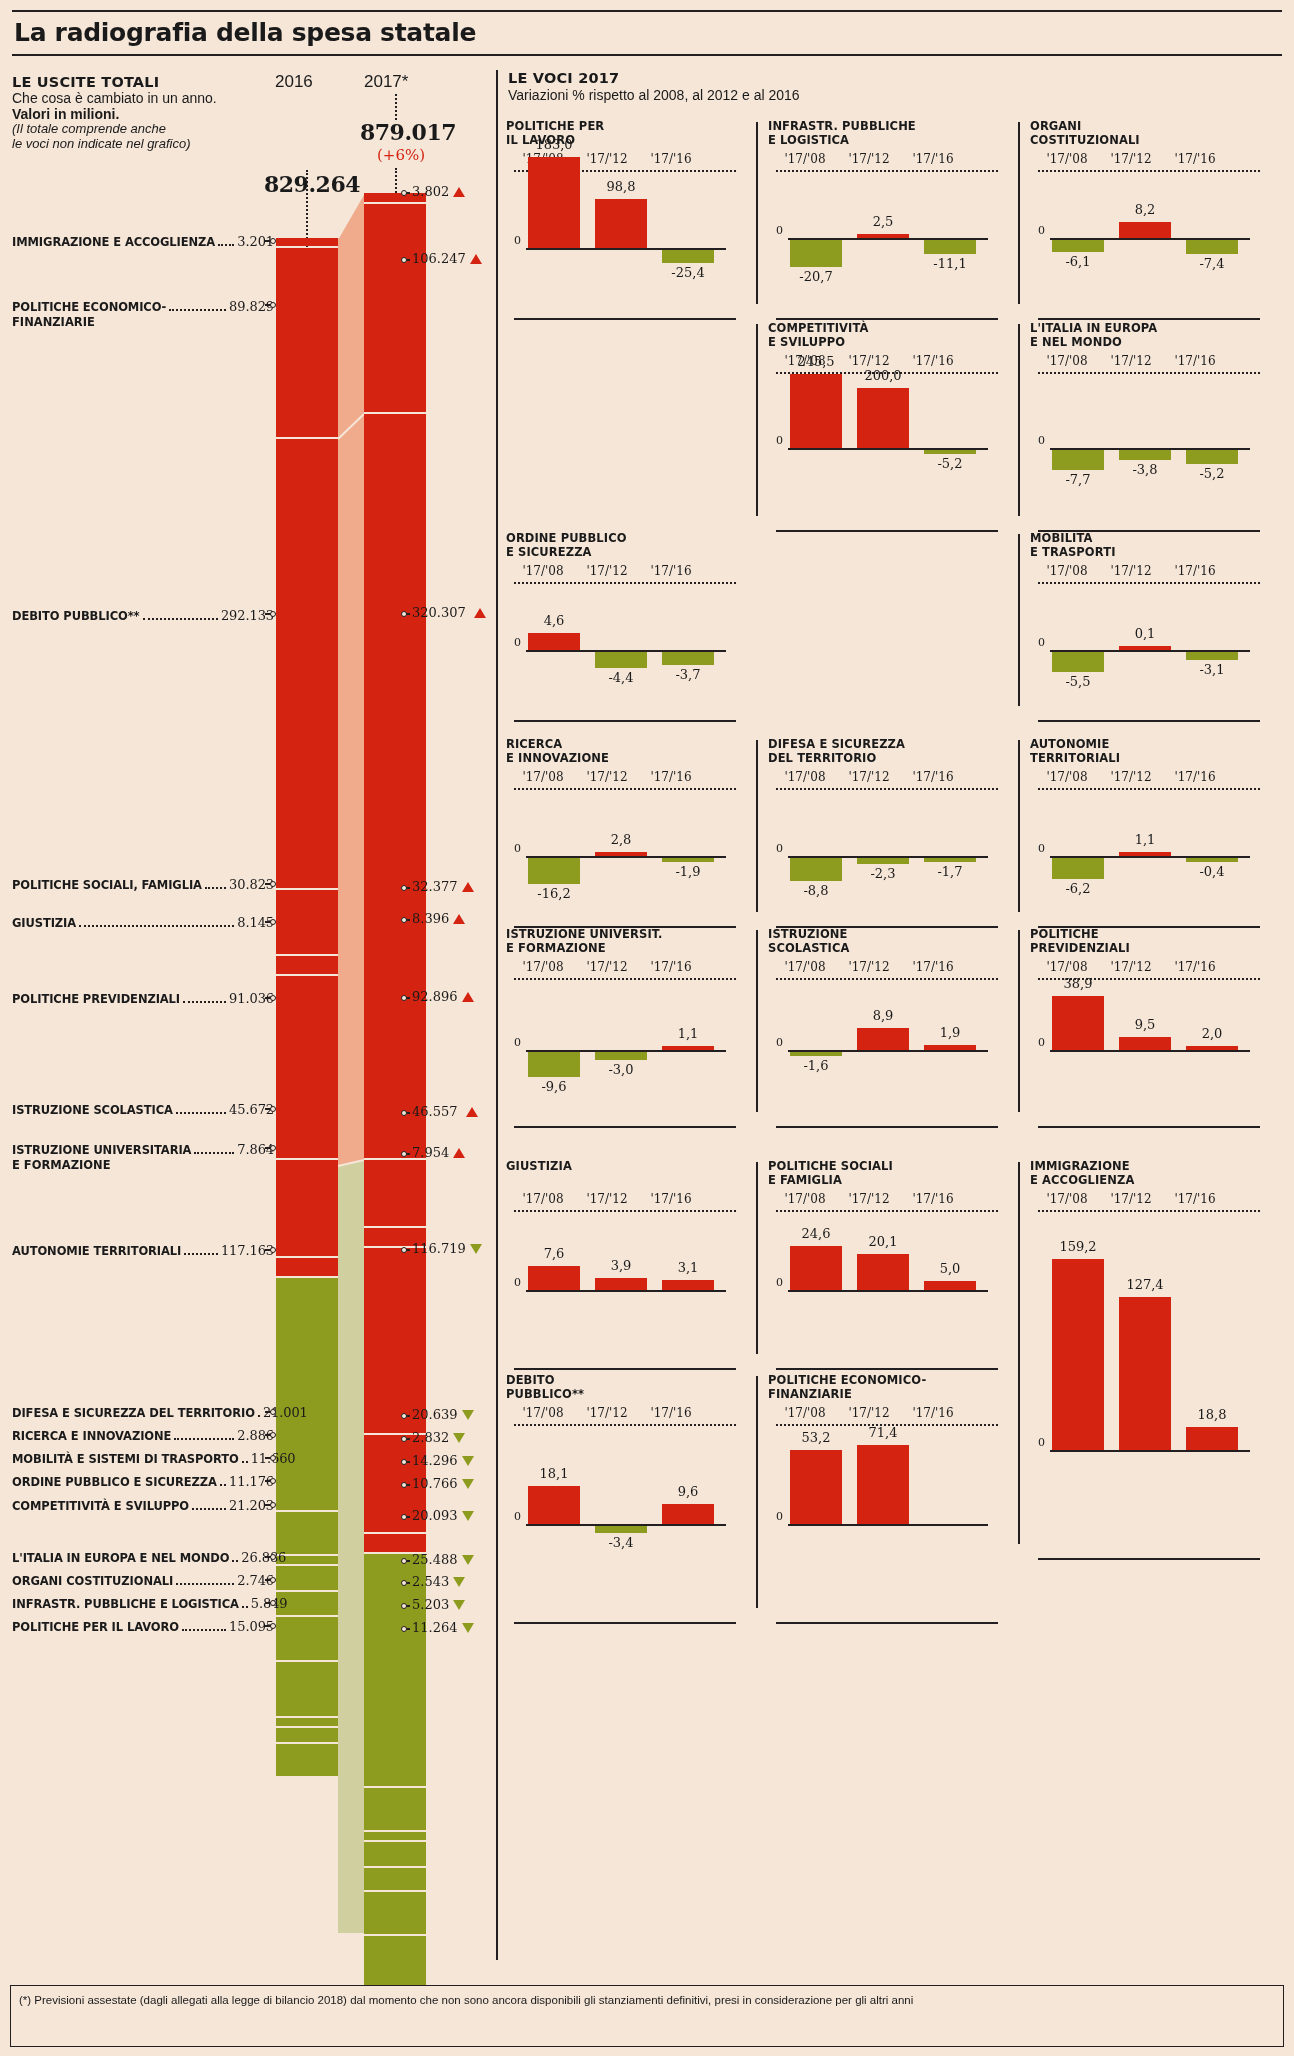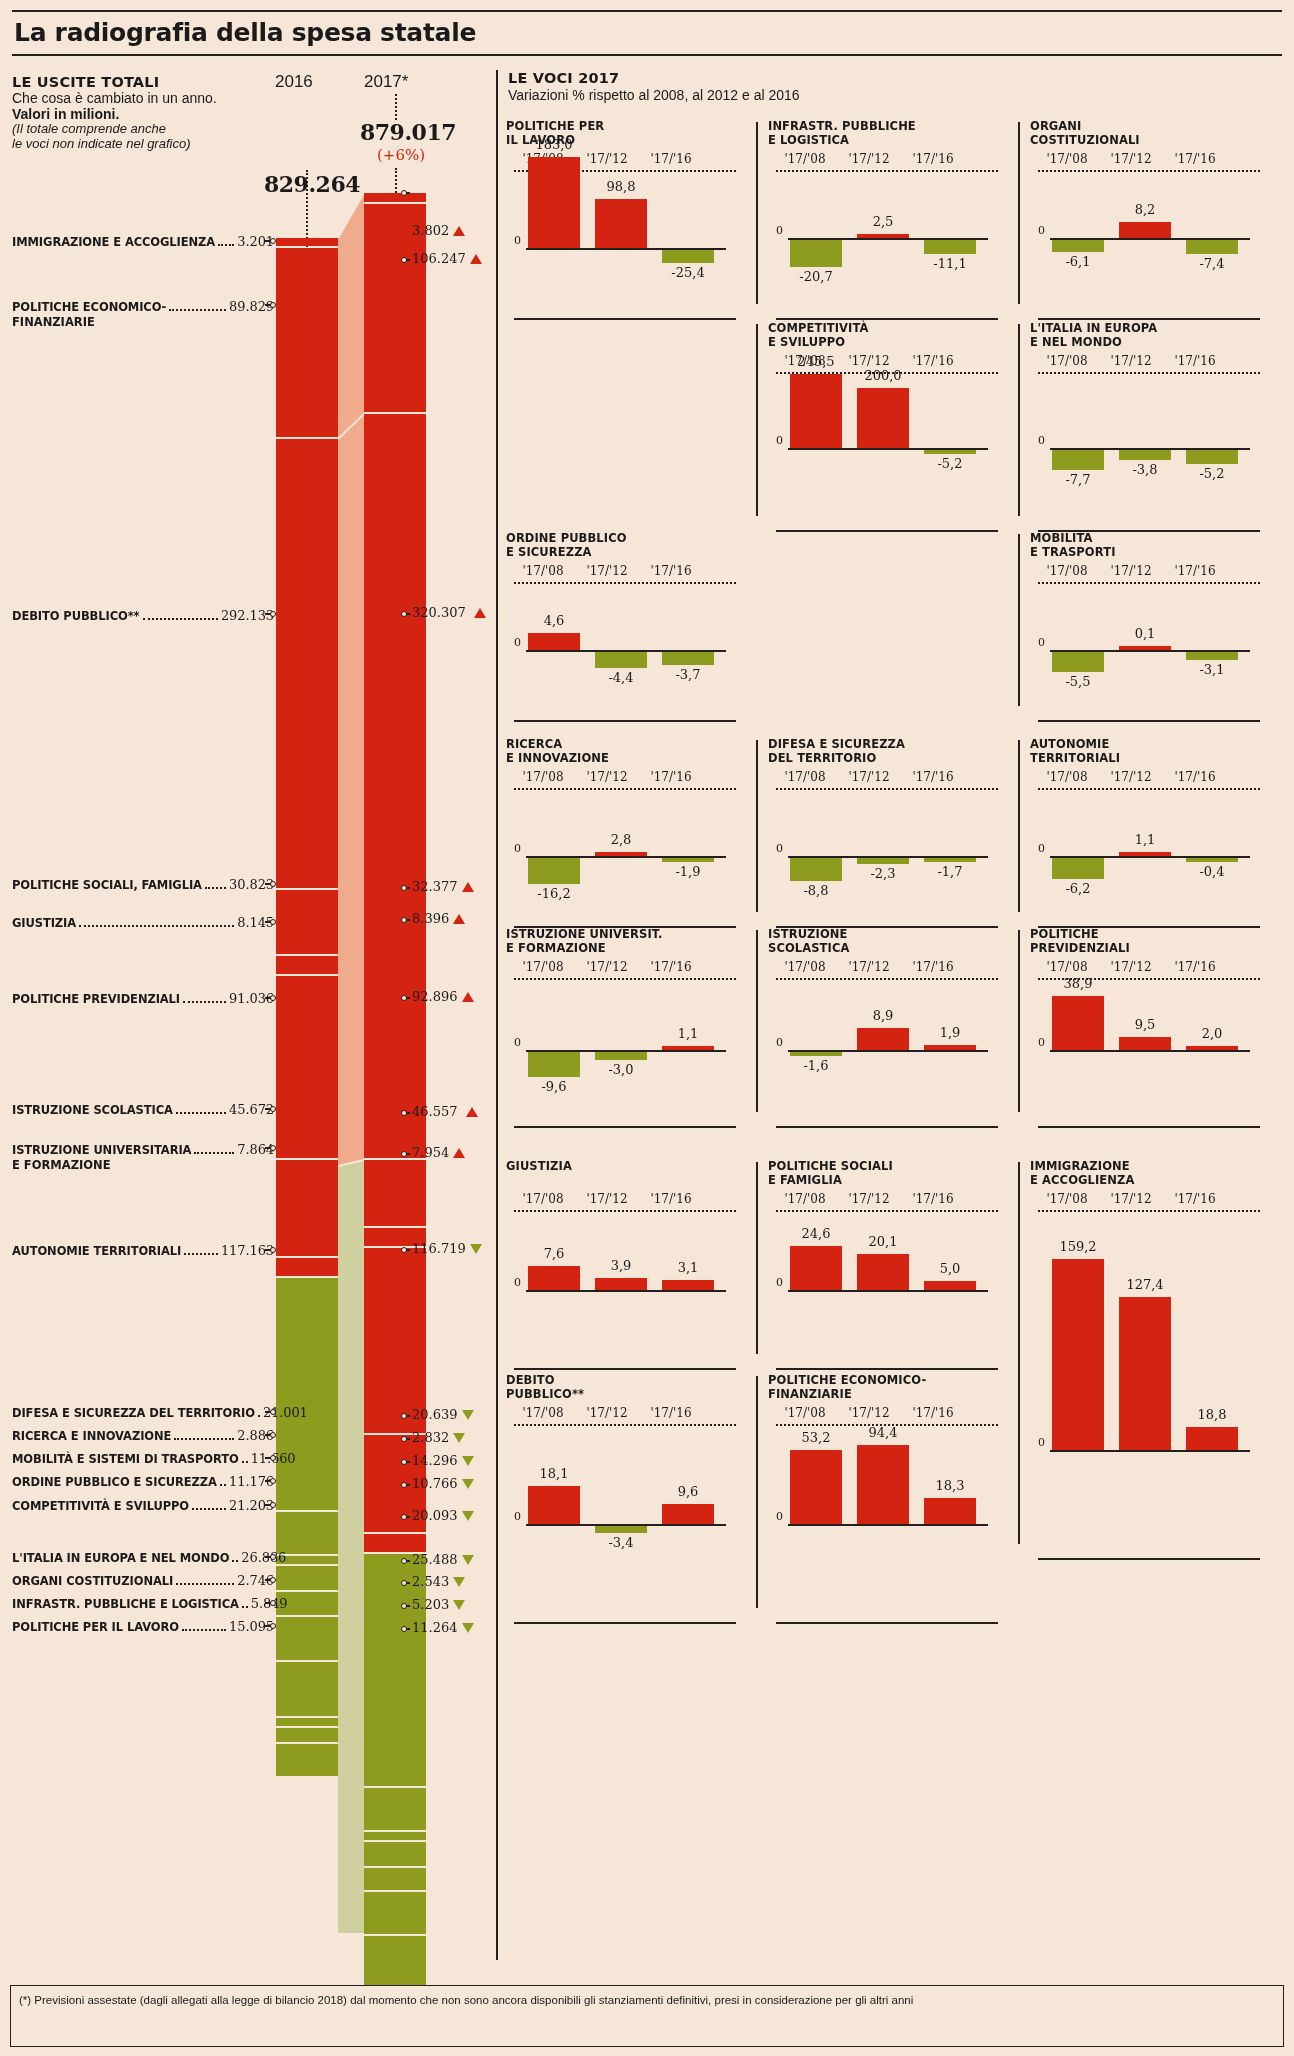--- a/index.html
+++ b/index.html
@@ -308,21 +308,21 @@
   <div class="marker" style="left:253px;top:1526px;"></div>
 
   <div class="lrow" style="top:1545px;">
     <span class="nm">POLITICHE PER IL LAVORO</span>
     <span class="dots"></span>
     <span class="vl">15.095</span>
   </div>
   <div class="marker" style="left:253px;top:1549px;"></div>
 
   <div class="rmark" style="top:116px;"></div>
-  <div class="rrow" style="top:110px;margin-top:39px;">
+  <div class="rrow" style="top:110px;">
     <span>3.802</span>
     <span class="tri-up"></span>
   </div>
 
   <div class="rmark" style="top:183px;"></div>
   <div class="rrow" style="top:177px;">
     <span>106.247</span>
     <span class="tri-up"></span>
   </div>
 
@@ -895,25 +895,21 @@
         <div class="bot-rule"></div>
         <div class="mini" style="top: 0px; height: 250px;">
           <div class="zaxis" style="top: 150px;"></div>
           <div class="zlab" style="top: 136px;">0</div>
           <div class="mbar" style="left: 14px; top: 0px; height: 250px;">
             <div class="bx red" style="height: 74.48px; top: 75.52px;"></div>
             <div class="lb" style="top: 55.52px;">53,2</div>
           </div>
           <div class="mbar" style="left: 81px; top: 0px; height: 250px;">
             <div class="bx red" style="height: 79.38px; top: 70.62px;"></div>
-            <div class="lb" style="top: 50.62px;">94,4</div>
-          </div>
-          <div class="mbar" style="left: 148px; top: 0px; height: 250px;">
-            <div class="bx red" style="height: 25.62px; top: 124.38px;"></div>
-            <div class="lb" style="top: 104.38px;">18,3</div>
+            <div class="lb" style="top: 50.62px;">71,4</div>
           </div>
         </div>
       </div>
     </div>
 </div>
 
 <div id="footnote">
   <span>(*) Previsioni assestate (dagli allegati alla legge di bilancio 2018) dal momento che non sono ancora disponibili gli stanziamenti definitivi, presi in considerazione per gli altri anni</span>
 </div>
 

